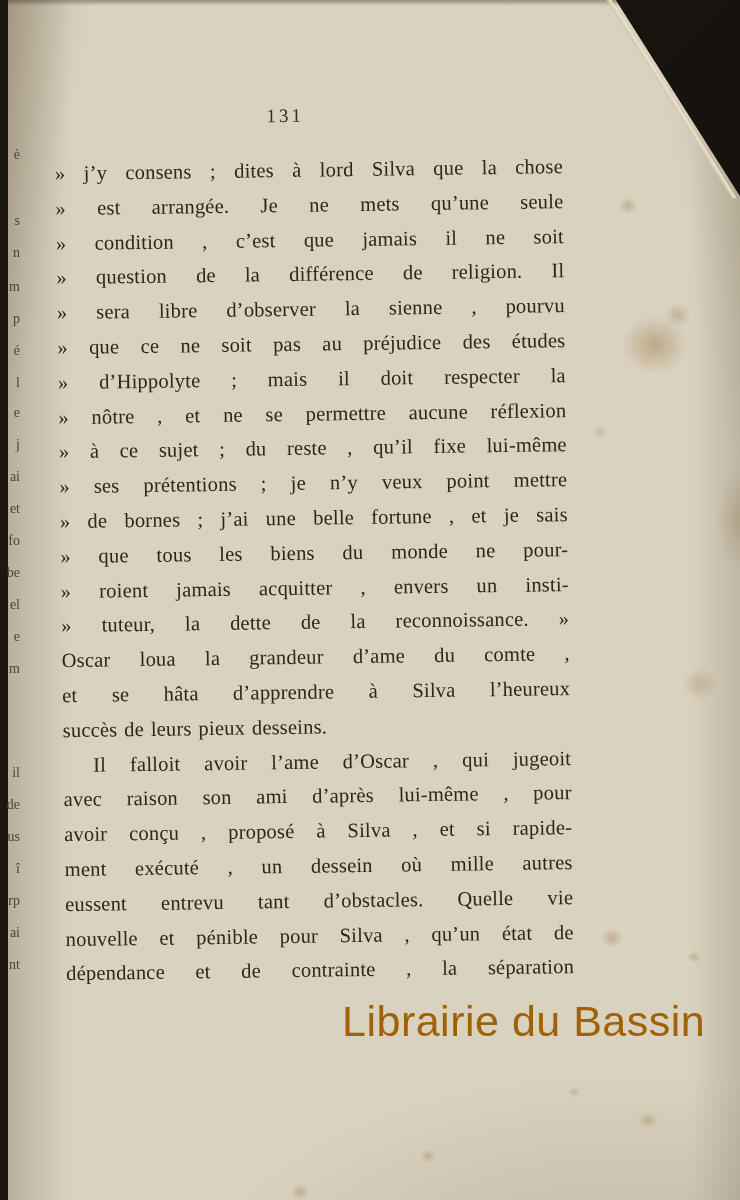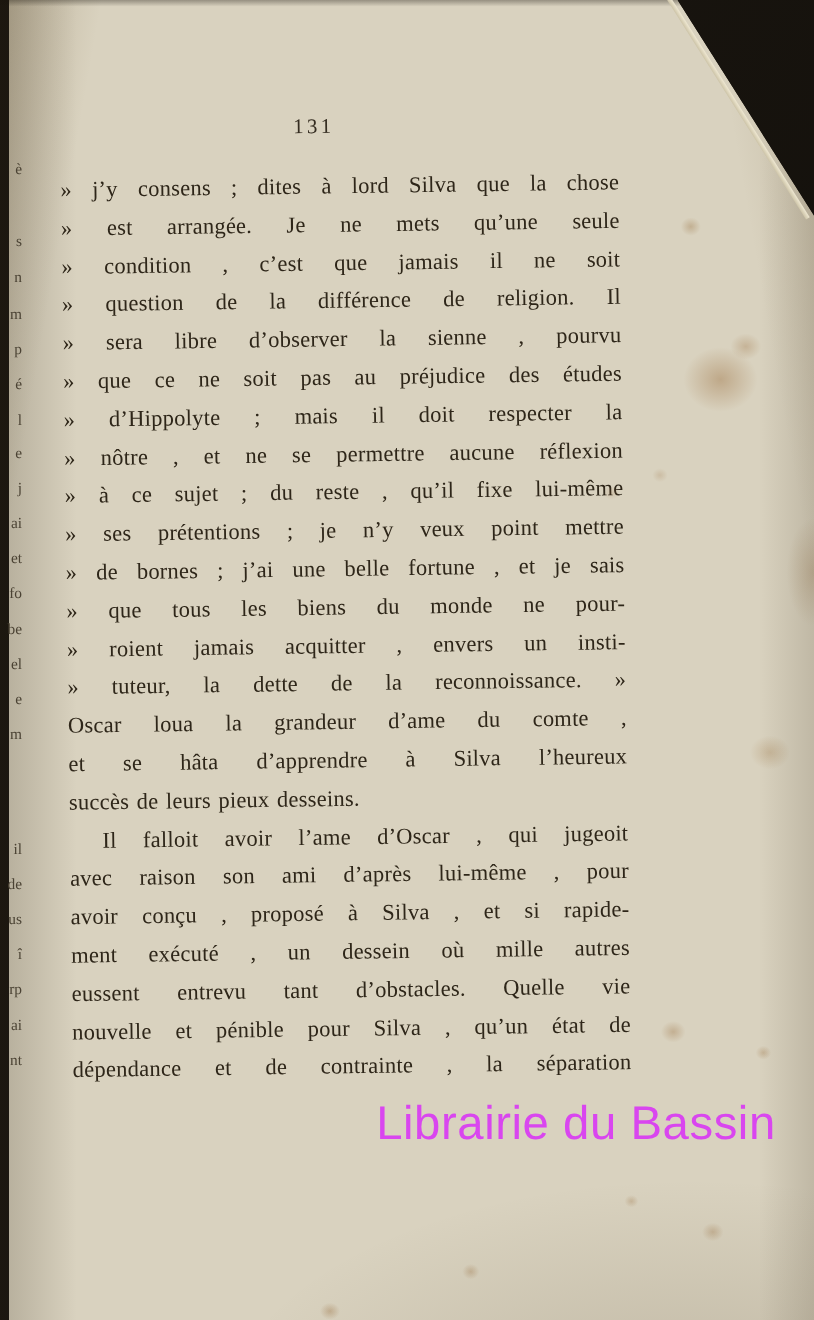--- a/index.html
+++ b/index.html
@@ -155,14 +155,14 @@
         <div class="line">ment exécuté , un dessein où mille autres</div>
         <div class="line">eussent entrevu tant d’obstacles. Quelle vie</div>
         <div class="line">nouvelle et pénible pour Silva , qu’un état de</div>
         <div class="line">dépendance et de contrainte , la séparation</div>
       </div>
   </div>
   <div class="foxing"></div>
   <div class="vignette"></div>
   <div class="corner-dark"></div>
   <div class="corner-highlight"></div>
-  <div class="watermark" style="color: #d946ef;">Librairie du Bassin</div>
+  <div class="watermark" style="color: #a16207;">Librairie du Bassin</div>
 </div>
 
 </body></html>

